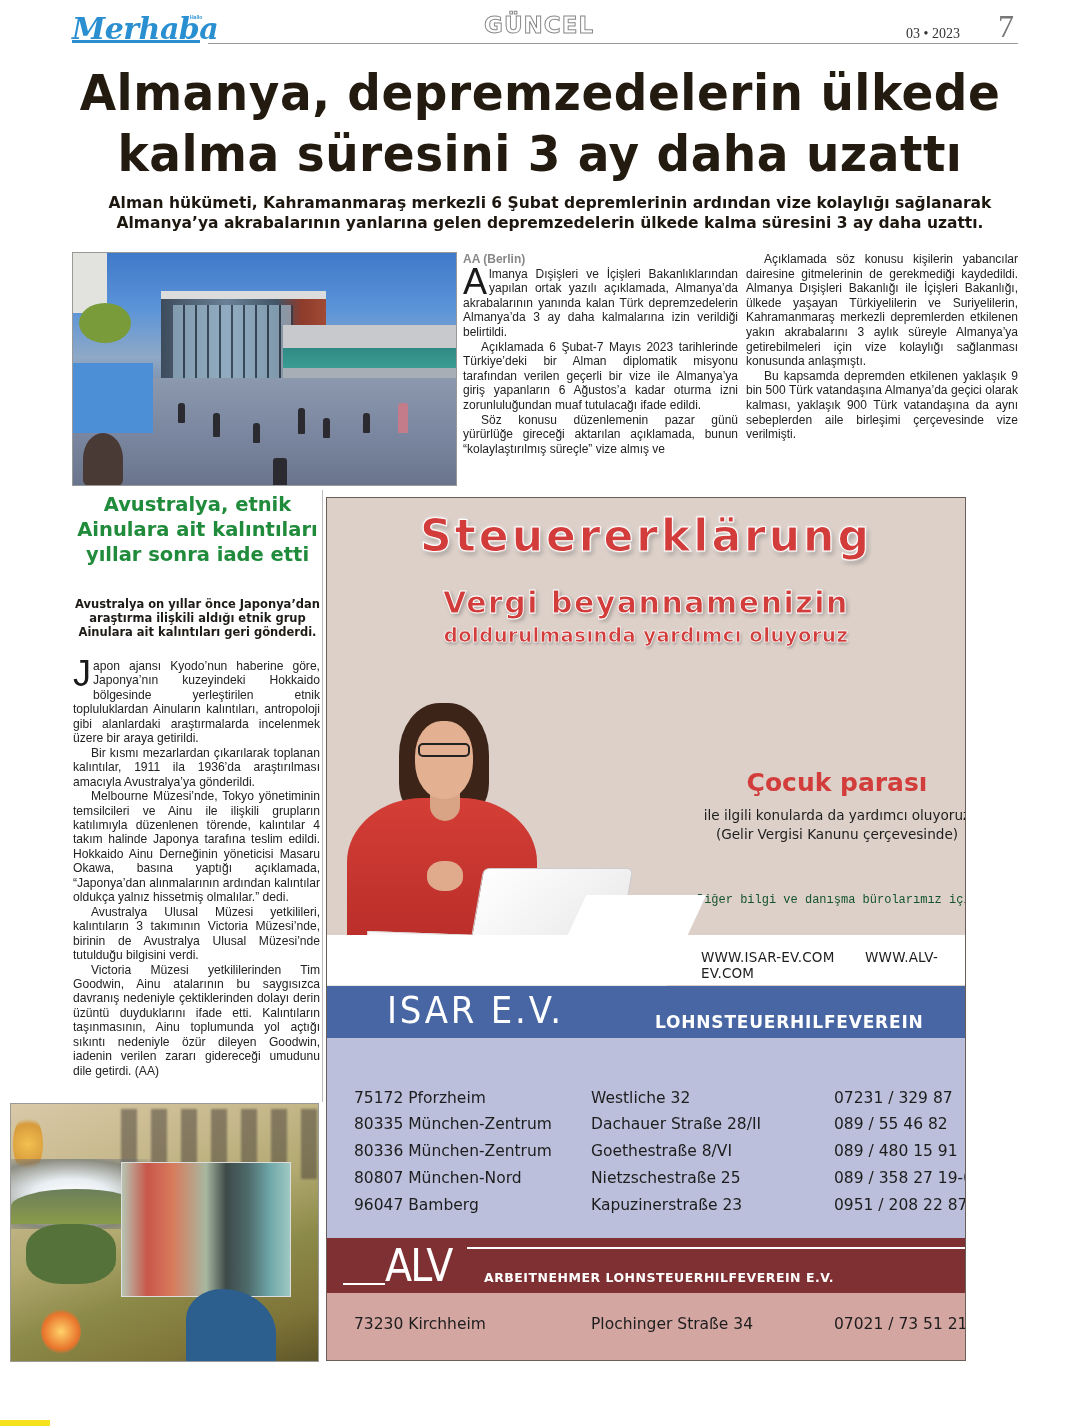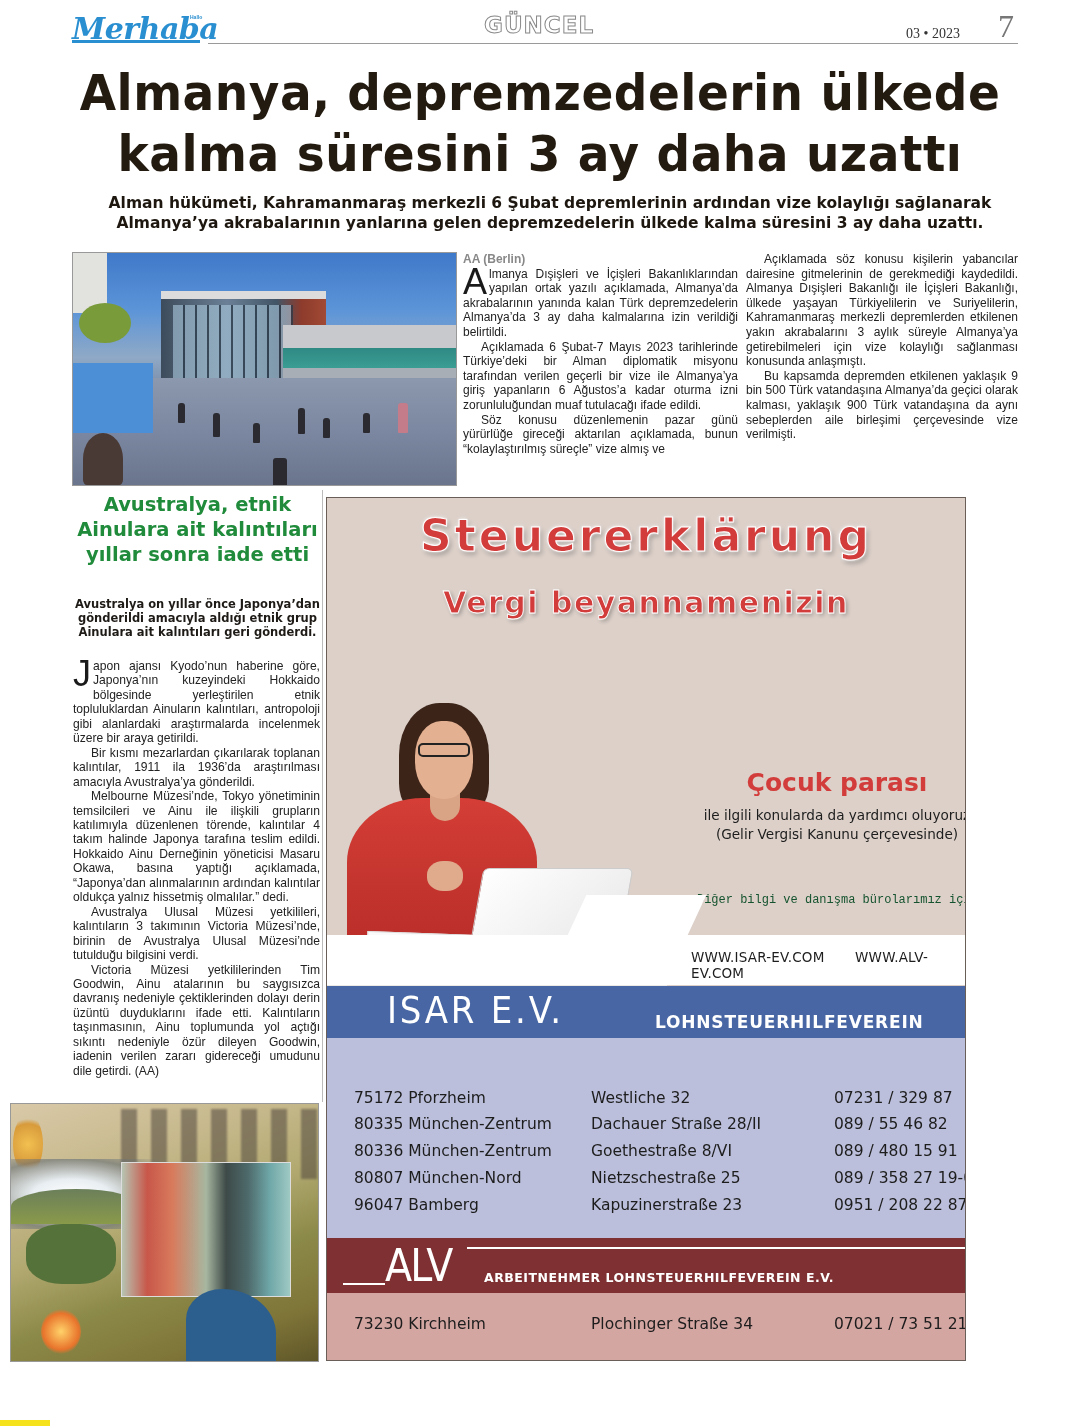--- a/index.html
+++ b/index.html
@@ -74,21 +74,21 @@
   .w-glasses { position:absolute; left:91px; top:50px; width:52px; height:14px; border:2px solid #222; border-radius:5px; }
   .w-body { position:absolute; left:20px; top:105px; width:190px; height:160px; background:linear-gradient(180deg,#d43e36,#b72c28); border-radius:40% 40% 10% 10%; }
   .w-neck { position:absolute; left:103px; top:98px; width:30px; height:30px; background:#d9a385; border-radius:0 0 50% 50%; }
   .w-hand { position:absolute; left:100px; top:168px; width:36px; height:30px; background:#e0ab8d; border-radius:45%; }
   .w-laptop { position:absolute; left:148px; top:175px; width:150px; height:95px; background:linear-gradient(135deg,#ffffff,#e6e6e6); border-radius:6px 6px 2px 2px; transform:skewX(-10deg); border:1px solid #ccc; }
   .w-desk { position:absolute; left:0; top:250px; width:340px; height:50px; background:linear-gradient(180deg,#f7f5f2,#ebe7e3); }
   .w-paper { position:absolute; left:40px; top:240px; width:110px; height:22px; background:#fafafa; transform:rotate(2deg); border:1px solid #ddd; }
 
   .ad-white-band { position:absolute; left:0; top:437px; width:100%; height:50px; background:#ffffff; }
   .ad-white-band::before { content:""; position:absolute; left:250px; top:-40px; width:120px; height:40px; background:#ffffff; transform:skewX(-25deg); }
-  .ad-urls { position:absolute; left:364px; top:451px; font-family:"DejaVu Sans", sans-serif; font-size:13.5px; color:#1d1d1d; letter-spacing:.2px; }
+  .ad-urls { position:absolute; left:374px; top:451px; font-family:"DejaVu Sans", sans-serif; font-size:13.5px; color:#1d1d1d; letter-spacing:.2px; }
   .ad-urls span { margin-right:26px; }
 
   .isar-band { position:absolute; left:0; top:488px; width:100%; height:52px; background:#4766a3; }
   .isar-name { position:absolute; left:60px; top:494px; font-family:"DejaVu Sans", sans-serif; font-size:37px; color:#ffffff; letter-spacing:3px; line-height:1; transform:scaleX(.92); transform-origin:left; }
   .isar-sub { position:absolute; left:328px; top:516px; font-family:"DejaVu Sans", sans-serif; font-weight:bold; font-size:17px; color:#ffffff; letter-spacing:.8px; line-height:1; }
   .isar-table { position:absolute; left:0; top:540px; width:100%; height:200px; background:#bbbfdb; }
   .office-row { position:absolute; left:0; width:100%; height:27px; font-family:"DejaVu Sans", sans-serif; font-size:15.5px; color:#1d1d1d; }
   .office-row span { position:absolute; top:0; white-space:nowrap; }
   .c-city { left:27px; }
   .c-street { left:264px; }
@@ -150,21 +150,21 @@
   <p>Açıklamada 6 Şubat-7 Mayıs 2023 tarihlerinde Türkiye’deki bir Alman diplomatik misyonu tarafından verilen geçerli bir vize ile Almanya’ya giriş yapanların 6 Ağustos’a kadar oturma izni zorunluluğundan muaf tutulacağı ifade edildi.</p>
   <p>Söz konusu düzenlemenin pazar günü yürürlüğe gireceği aktarılan açıklamada, bunun “kolaylaştırılmış süreçle” vize almış ve</p>
 </div>
 
 <div id="main-col-2" class="col-text">
   <p>Açıklamada söz konusu kişilerin yabancılar dairesine gitmelerinin de gerekmediği kaydedildi. Almanya Dışişleri Bakanlığı ile İçişleri Bakanlığı, ülkede yaşayan Türkiyelilerin ve Suriyelilerin, Kahramanmaraş merkezli depremlerden etkilenen yakın akrabalarını 3 aylık süreyle Almanya’ya getirebilmeleri için vize kolaylığı sağlanması konusunda anlaşmıştı.</p>
   <p>Bu kapsamda depremden etkilenen yaklaşık 9 bin 500 Türk vatandaşına Almanya’da geçici olarak kalması, yaklaşık 900 Türk vatandaşına da aynı sebeplerden aile birleşimi çerçevesinde vize verilmişti.</p>
 </div>
 
 <h2 class="side-head">Avustralya, etnik Ainulara ait kalıntıları yıllar sonra iade etti</h2>
-<div class="side-deck">Avustralya on yıllar önce Japonya’dan gönderildi amacıyla aldığı etnik grup Ainulara ait kalıntıları geri gönderdi.</div>
+<div class="side-deck">Avustralya on yıllar önce Japonya’dan araştırma ilişkili aldığı etnik grup Ainulara ait kalıntıları geri gönderdi.</div>
 <div id="side-col" class="col-text">
   <p class="noindent"><span class="dropcap">J</span><span>apon ajansı Kyodo’nun haberine göre, Japonya’nın kuzeyindeki Hokkaido bölgesinde yerleştirilen etnik topluluklardan Ainuların kalıntıları, antropoloji gibi alanlardaki araştırmalarda incelenmek üzere bir araya getirildi.</span></p>
   <p>Bir kısmı mezarlardan çıkarılarak toplanan kalıntılar, 1911 ila 1936’da araştırılması amacıyla Avustralya’ya gönderildi.</p>
   <p>Melbourne Müzesi’nde, Tokyo yönetiminin temsilcileri ve Ainu ile ilişkili grupların katılımıyla düzenlenen törende, kalıntılar 4 takım halinde Japonya tarafına teslim edildi. Hokkaido Ainu Derneğinin yöneticisi Masaru Okawa, basına yaptığı açıklamada, “Japonya’dan alınmalarının ardından kalıntılar oldukça yalnız hissetmiş olmalılar.” dedi.</p>
   <p>Avustralya Ulusal Müzesi yetkilileri, kalıntıların 3 takımının Victoria Müzesi’nde, birinin de Avustralya Ulusal Müzesi’nde tutulduğu bilgisini verdi.</p>
   <p>Victoria Müzesi yetkililerinden Tim Goodwin, Ainu atalarının bu saygısızca davranış nedeniyle çektiklerinden dolayı derin üzüntü duyduklarını ifade etti. Kalıntıların taşınmasının, Ainu toplumunda yol açtığı sıkıntı nedeniyle özür dileyen Goodwin, iadenin verilen zararı gidereceği umudunu dile getirdi. (AA)</p>
 </div>
 <div class="side-rule-v"></div>
 
 <div id="photo-museum" class="photo" title="Ainu mural with projected painting in museum">
@@ -174,20 +174,21 @@
   <div class="pm-hills"></div>
   <div class="pm-trees"></div>
   <div class="pm-screen"></div>
   <div class="pm-river"></div>
   <div class="pm-fire"></div>
 </div>
 
 <section id="ad">
   <div class="ad-title">Steuererklärung</div>
   <div class="ad-sub1">Vergi beyannamenizin</div>
+  <div class="ad-sub2">doldurulmasında yardımcı oluyoruz</div>
 
   <div class="ad-woman">
     <div class="w-hair"></div>
     <div class="w-body"></div>
     <div class="w-neck"></div>
     <div class="w-face"></div>
     <div class="w-glasses"></div>
     <div class="w-hand"></div>
     <div class="w-desk"></div>
     <div class="w-paper"></div>

